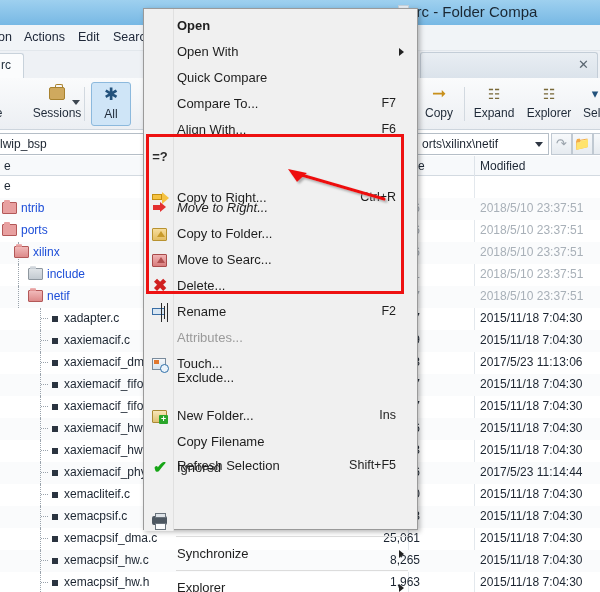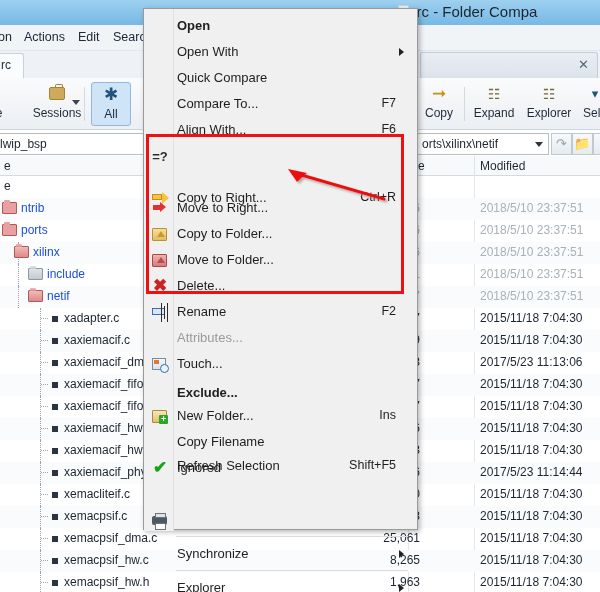--- a/index.html
+++ b/index.html
@@ -616,41 +616,41 @@
         <div class="ctx-item" style="top: 134px;">
           <span class="ctx-ico"><span class="ic-eq">=?</span></span>
         </div>
         <div class="ctx-item" style="top: 160px; margin-top: 16px;">
           <span class="ctx-ico">
             <i class="ic-arrow-y"></i>
           </span>
           <span class="ctx-lbl">Copy to Right...</span>
           <span class="ctx-acc">Ctrl+R</span>
         </div>
-        <div class="ctx-item" style="top: 186px;">
+        <div class="ctx-item" style="top: 186px; font-style: italic;">
           <span class="ctx-ico">
             <i class="ic-arrow-r"></i>
           </span>
           <span class="ctx-lbl">Move to Right...</span>
         </div>
         <div class="ctx-item" style="top: 212px;">
           <span class="ctx-ico">
             <i class="ic-fold">
               <i class="fup"></i>
             </i>
           </span>
           <span class="ctx-lbl">Copy to Folder...</span>
         </div>
         <div class="ctx-item" style="top: 238px;">
           <span class="ctx-ico">
             <i class="ic-fold red">
               <i class="fup"></i>
             </i>
           </span>
-          <span class="ctx-lbl">Move to Folder...</span>
+          <span class="ctx-lbl">Move to Searc...</span>
         </div>
         <div class="ctx-item" style="top: 264px;">
           <span class="ctx-ico"><span class="ic-x">✖</span></span>
           <span class="ctx-lbl">Delete...</span>
         </div>
         <div class="ctx-item" style="top: 290px;">
           <span class="ctx-ico">
             <i class="ic-ren"></i>
           </span>
           <span class="ctx-lbl">Rename</span>
@@ -661,21 +661,21 @@
         </div>
         <div class="ctx-item" style="top: 342px;">
           <span class="ctx-ico">
             <i class="ic-touch">
               <i class="tsq"></i>
               <i class="tclk"></i>
             </i>
           </span>
           <span class="ctx-lbl">Touch...</span>
         </div>
-        <div class="ctx-item" style="top: 371px; font-weight: bold;">
+        <div class="ctx-item" style="top: 356px;">
           <span class="ctx-lbl">Exclude...</span>
         </div>
         <div class="ctx-item" style="top: 394px;">
           <span class="ctx-ico">
             <i class="ic-newfold">
               <i class="plus">+</i>
             </i>
           </span>
           <span class="ctx-lbl">New Folder...</span>
           <span class="ctx-acc">Ins</span>

